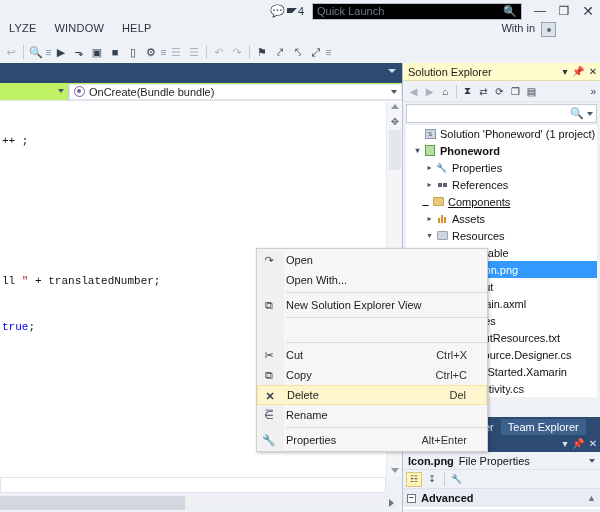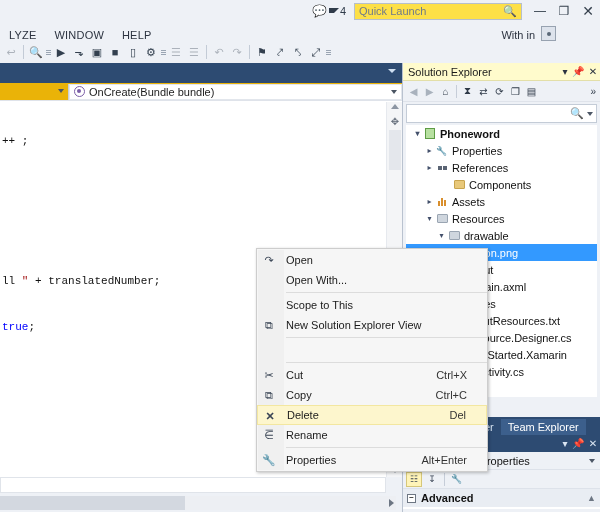--- a/index.html
+++ b/index.html
@@ -19,32 +19,32 @@
     position: absolute; left:0; top:0; width:600px; height:22px;
     background:#eef1f6;
     display:flex; align-items:center; justify-content:flex-end;
   }
   .tb-icon { width:18px; height:18px; display:flex; align-items:center; justify-content:center; color:#3a4b5e; }
   .feedback-ic { font-size:12px; }
   .notif { display:flex; align-items:center; gap:1px; margin-right:8px; color:#2f3b4a; }
   .notif .tri { width:0;height:0;border-left:5px solid #2f3b4a;border-right:5px solid transparent;border-top:5px solid #2f3b4a; position:relative; top:-1px;}
   .notif .cnt { font-size:11px; }
   .qlaunch {
-    width:168px; height:17px; background:#fde047; border:1px solid #b6bfcb;
+    width:210px; height:17px; background:#000000; border:1px solid #b6bfcb;
     display:flex; align-items:center; padding:0 4px; margin-right:6px;
     color:#707a88; font-size:11px; position:relative;
   }
   .qlaunch .mag { position:absolute; right:4px; top:1px; color:#5a6572; font-size:11px; }
   .wbtn { width:24px; height:20px; display:flex; align-items:center; justify-content:center; color:#35404d; font-size:12px; }
   .wbtn.close { font-size:14px; }
 
   
   .menubar {
     position:absolute; left:0; top:22px; width:564px; height:19px;
-    background:#eef1f6; display:flex; align-items:flex-end;
+    background:#eef1f6; display:flex; align-items:flex-start;
     color:#2c3340; font-size:11px;
   }
   .menubar .mi { padding:0 9px; letter-spacing:.2px; }
   .menubar .spacer { flex:1; }
   .signin { font-size:11px; color:#2c3340; padding-right:6px; }
   .acct-ic {
     width:15px;height:15px;border:1px solid #97a2b0;background:#dde3ec;
     margin-right:8px; display:flex;align-items:center;justify-content:center;
   }
   .acct-ic .head { width:4px;height:4px;border-radius:50%;background:#5a6878; }
@@ -66,21 +66,21 @@
     background:#2d4b72;
   }
   .darkband .caret { position:absolute; right:6px; top:6px; width:0;height:0;border-left:4px solid transparent;border-right:4px solid transparent;border-top:4px solid #cfe0f2; }
 
   
   .editor-wrap {
     position:absolute; left:0; top:83px; width:402px; height:429px; background:#fff;
   }
   .navbar-row {
     position:absolute; left:0; top:0; width:402px; height:18px;
-    background:#eab308; border-bottom:1px solid #dfe3ea;
+    background:#bef264; border-bottom:1px solid #dfe3ea;
     display:flex; align-items:center;
   }
   .nav-left { flex:0 0 68px; height:16px; position:relative; }
   .nav-left .dd { position:absolute; right:4px; top:5px; width:0;height:0;border-left:3px solid transparent;border-right:3px solid transparent;border-top:4px solid #4a5462; }
   .nav-divider { width:1px; height:16px; background:#c9cfd8; }
   .nav-right { flex:1; height:16px; display:flex; align-items:center; padding-left:4px; position:relative; background:#fff; border:1px solid #e2e6ec; }
   .nav-right .mico {
     width:11px;height:11px;border-radius:50%;border:1.5px solid #7b5ea7;
     margin-right:4px; position:relative;
   }
@@ -357,20 +357,27 @@
       <span class="b">▤</span>
       <span class="chev">»</span>
     </div>
 
     <div class="se-search">
       <span class="mg">🔍</span>
       <span class="dd"></span>
     </div>
 
     <div class="se-tree">
+      <div class="row" style="padding-left:6px;">
+        <span class="exp none">▷</span>
+        <span class="ico">
+            <span class="sln-ic">S</span>
+          </span>
+        <span>Solution 'Phoneword' (1 project)</span>
+      </div>
       <div class="row" style="padding-left:6px;font-weight:bold;">
         <span class="exp">▾</span>
         <span class="ico">
             <span class="sq-proj"></span>
           </span>
         <span>Phoneword</span>
       </div>
       <div class="row" style="padding-left:18px;">
         <span class="exp">▸</span>
         <span class="ico">
@@ -381,21 +388,21 @@
       <div class="row" style="padding-left:18px;">
         <span class="exp">▸</span>
         <span class="ico">
             <span class="refs">
               <i></i>
               <i></i>
             </span>
           </span>
         <span>References</span>
       </div>
-      <div class="row" style="padding-left:35px;">
+      <div class="row" style="padding-left:14px;text-decoration:underline;">
         <span class="exp none">▷</span>
         <span class="ico">
             <span class="folder"></span>
           </span>
         <span>Components</span>
       </div>
       <div class="row" style="padding-left:18px;">
         <span class="exp">▸</span>
         <span class="ico">
             <span class="assets-ic">
@@ -531,24 +538,20 @@
       <span class="g">↷</span>
       <span>Open</span>
     </div>
     <div class="mi">
       <span class="g"></span>
       <span>Open With...</span>
     </div>
     <div class="sep"></div>
 
     <div class="mi">
-      <span class="g"></span>
-      <span>Scope to This</span>
-    </div>
-    <div class="mi">
       <span class="g">⧉</span>
       <span>New Solution Explorer View</span>
     </div>
     <div class="sep"></div>
 
     <div class="mi">
       <span class="g"></span>
     </div>
     <div class="sep"></div>
 

